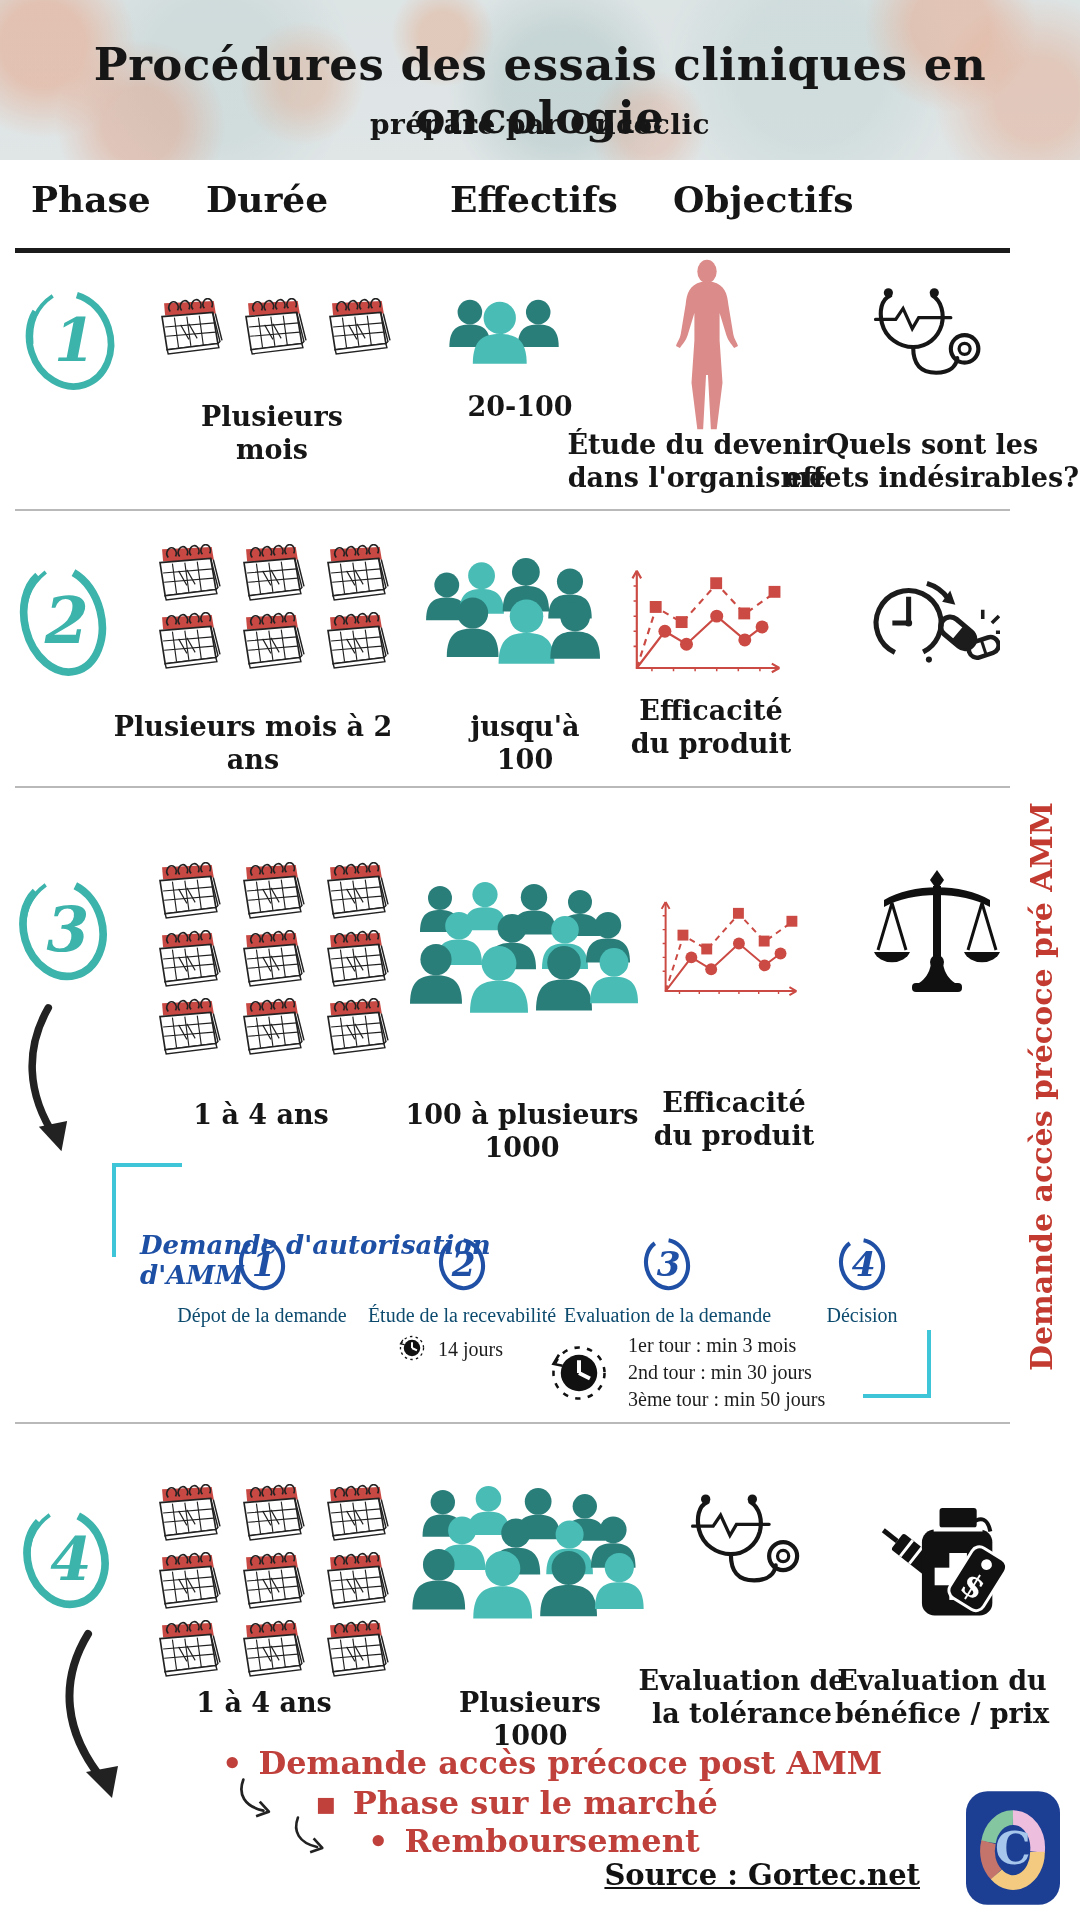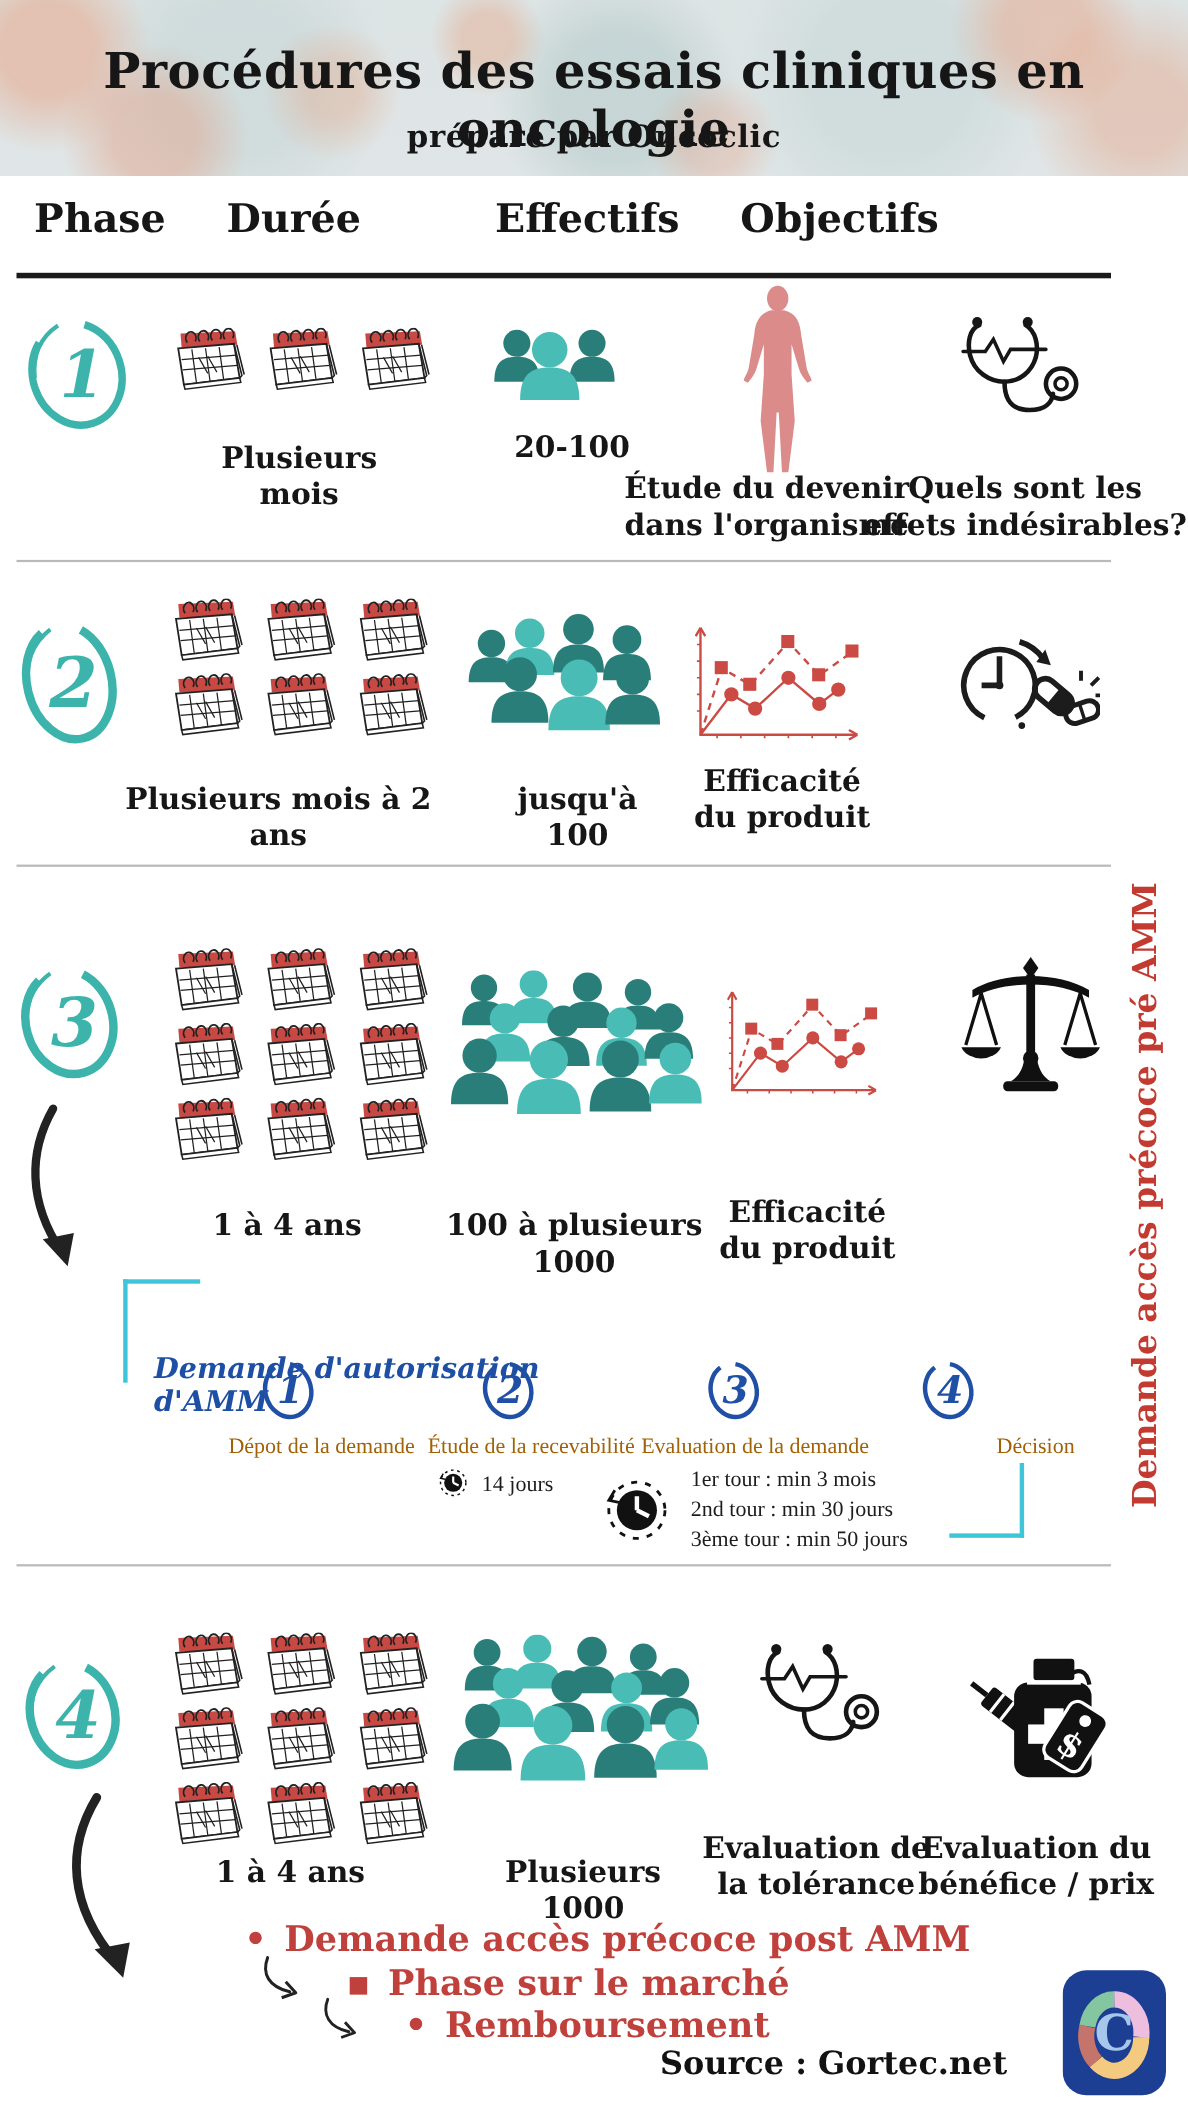--- a/index.html
+++ b/index.html
@@ -22,28 +22,28 @@
       linear-gradient(#cfd9da,#d4dcdd);}
   .hero::after{content:"";position:absolute;inset:0;background:rgba(240,244,244,.42);}
   .title{width:1080px;text-align:center;font-weight:bold;letter-spacing:.5px;}
   .colhead{font-weight:bold;font-size:36px;}
   .hline{height:5px;background:#1b1b1b;}
   .divider{height:2px;background:#b9b9b9;}
   .lbl{font-weight:bold;font-size:27px;line-height:1.24;text-align:center;color:#161616;}
   .cal-grid{display:flex;flex-wrap:wrap;width:252px;}
   .cal-grid svg{width:72px;height:60px;margin:4px 6px;}
   .amm-title{font-weight:bold;font-size:26px;color:#1d4fa5;}
-  .step-lbl{font-size:20px;color:#a16207;text-align:right;line-height:1.2;font-family:"Liberation Serif",serif;}
+  .step-lbl{font-size:20px;color:#0c4a6e;text-align:center;line-height:1.2;font-family:"Liberation Serif",serif;}
   .step-sub{font-size:20px;color:#1d1d1d;font-family:"Liberation Serif",serif;line-height:27px;}
   .bracket-tl{border-left:4px solid #3fc5d8;border-top:4px solid #3fc5d8;}
   .bracket-br{border-right:4px solid #3fc5d8;border-bottom:4px solid #3fc5d8;}
   .rednote{font-weight:bold;font-size:30px;color:#c23a30;text-align:center;white-space:nowrap;}
   .redline{font-weight:bold;font-size:32px;color:#c0403c;white-space:nowrap;}
   .redline .mk{margin-right:16px;}
-  .source{font-weight:bold;font-size:29px;color:#121212;text-align:left;}
+  .source{font-weight:bold;font-size:29px;color:#121212;text-align:right;text-decoration:underline;}
   svg{display:block;}
   text{font-family:"DejaVu Serif",serif;}
 </style>
 </head>
 <body>
 
 <div class="canvas">
 
   <svg width="0" height="0" style="position:absolute" aria-hidden="true">
     <defs>

